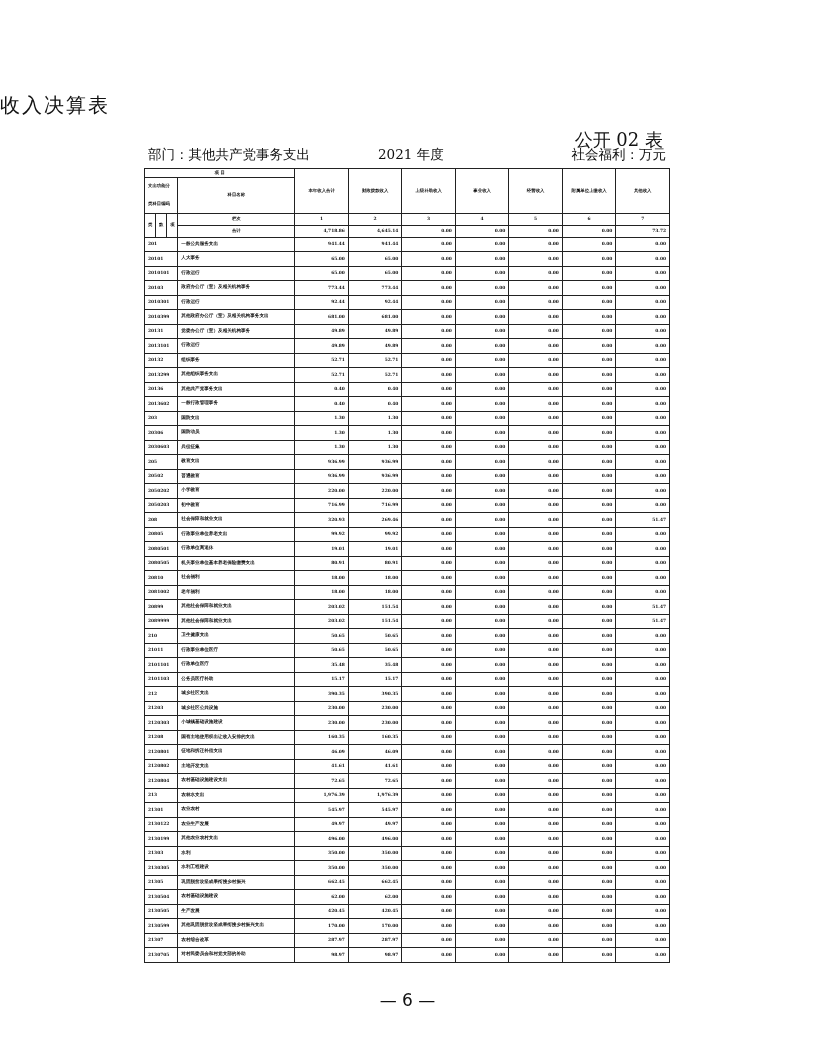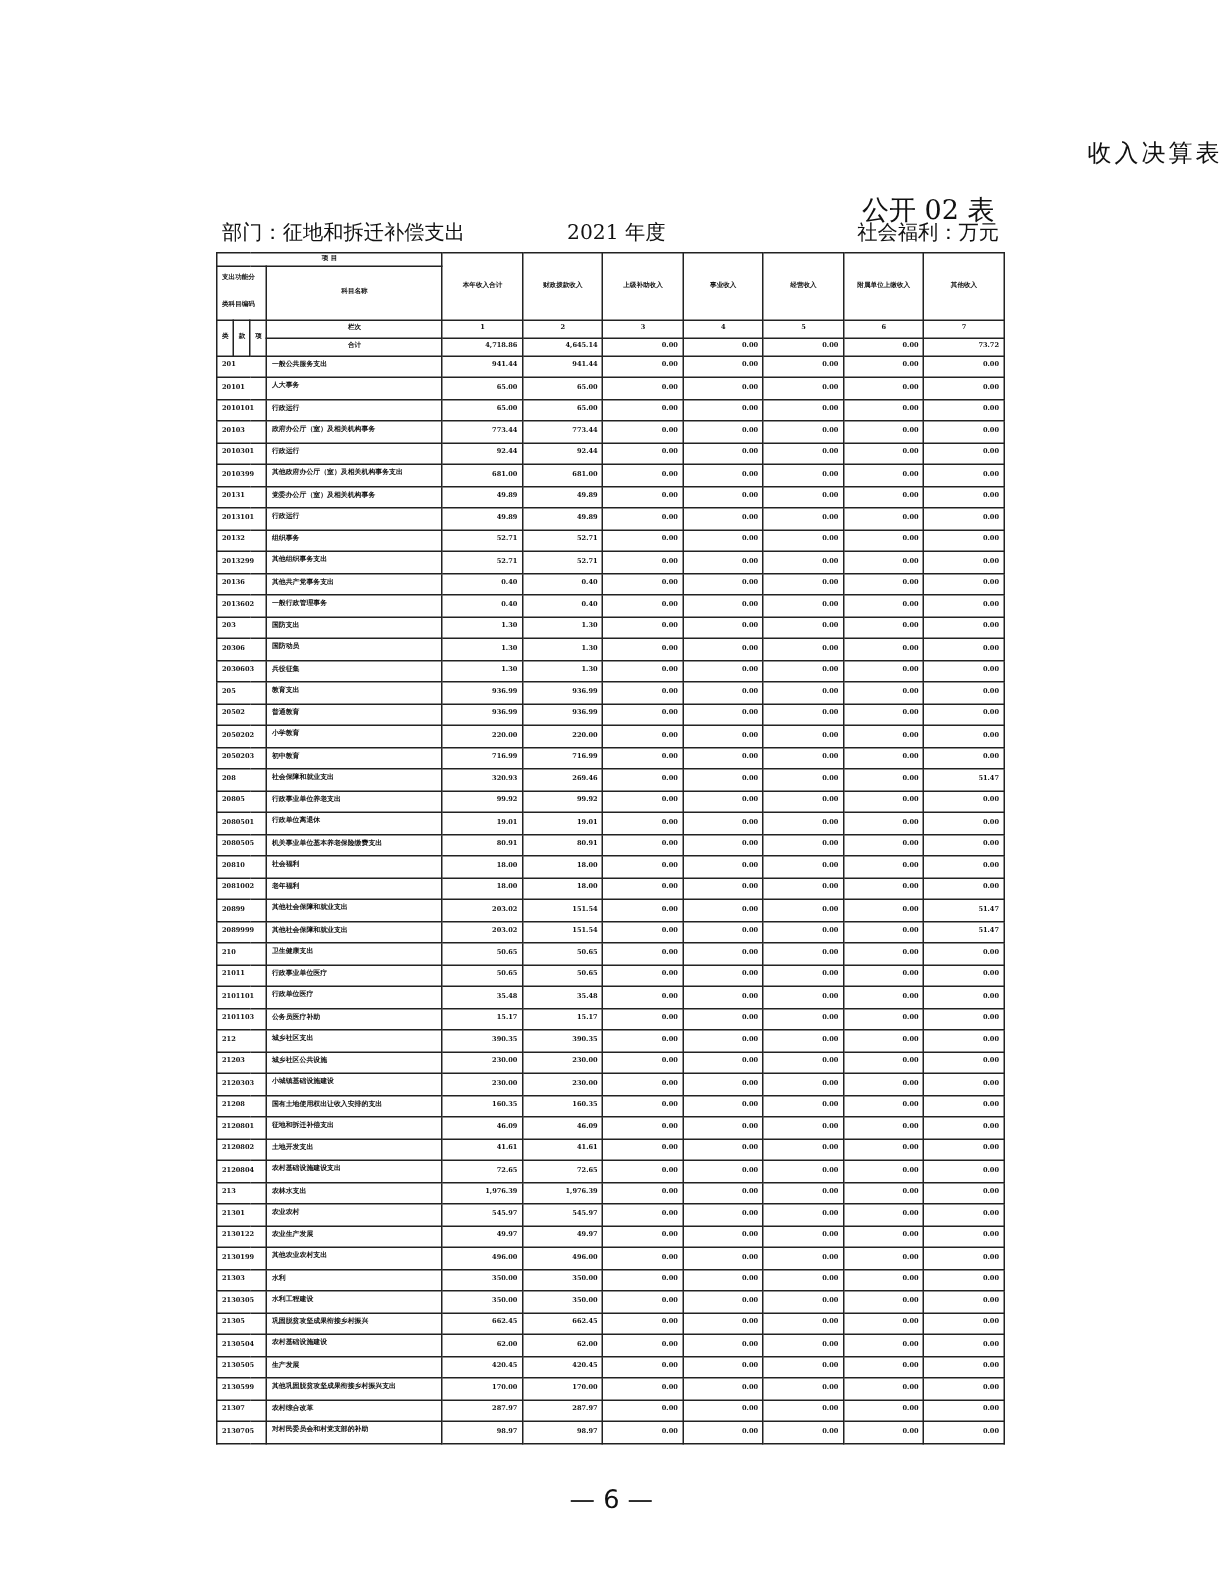--- a/index.html
+++ b/index.html
@@ -1,23 +1,23 @@
 <!DOCTYPE html>
 <html><head>
 <meta charset="utf-8">
 <style>
   html, body { margin: 0; padding: 0; background: #ffffff; }
   body {
     width: 815px; height: 1055px; position: relative; overflow: hidden;
     font-family: "DejaVu Serif", "Liberation Serif", serif; color: #111;
   }
   .title {
-    position: absolute; top: 92px; left: 0; width: 815px; text-align: right;
+    position: absolute; top: 92px; left: 0; width: 815px; text-align: left;
     font-family: "DejaVu Sans", "Liberation Sans", sans-serif;
-    font-size: 16px; letter-spacing: 2px; color: #111;
+    font-size: 20px; letter-spacing: 2px; color: #111;
   }
   .form-no {
     position: absolute; top: 128px; right: 152px; font-size: 18px;
   }
   .meta-row {
     position: absolute; top: 146px; left: 148px; width: 518px; height: 18px;
     font-size: 13.5px;
   }
   .meta-row .dept { position: absolute; left: 0; top: 0; }
   .meta-row .year { position: absolute; left: 230px; top: 0; }
@@ -45,21 +45,21 @@
     position: absolute; top: 990px; left: 0; width: 815px; text-align: center;
     font-family: "DejaVu Sans", "Liberation Sans", sans-serif; font-size: 17px;
   }
 </style>
 </head>
 <body>
 
 <div class="title">收入决算表</div>
 <div class="form-no">公开 02 表</div>
 <div class="meta-row">
-  <span class="dept">部门：征地和拆迁补偿支出</span>
+  <span class="dept">部门：其他共产党事务支出</span>
   <span class="year">2021 年度</span>
   <span class="unit">社会福利：万元</span>
 </div>
 
 <table class="main">
   <colgroup>
     <col style="width:11px">
       <col style="width:11px">
       <col style="width:11px">
     <col style="width:116px">

